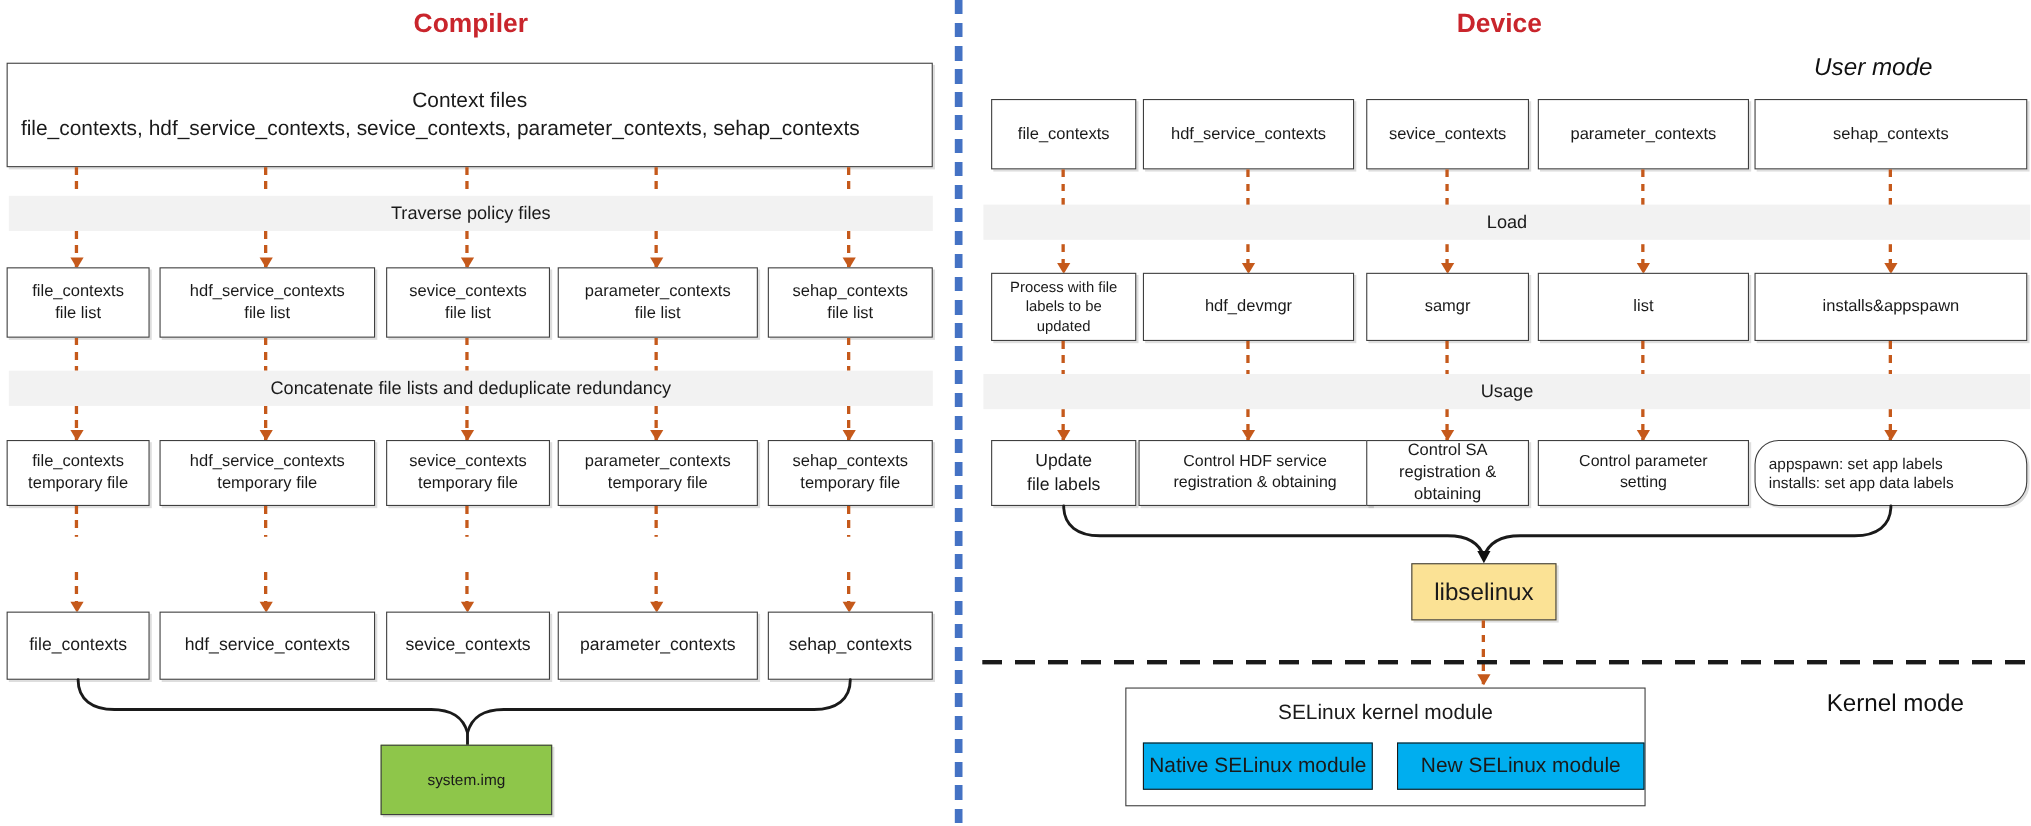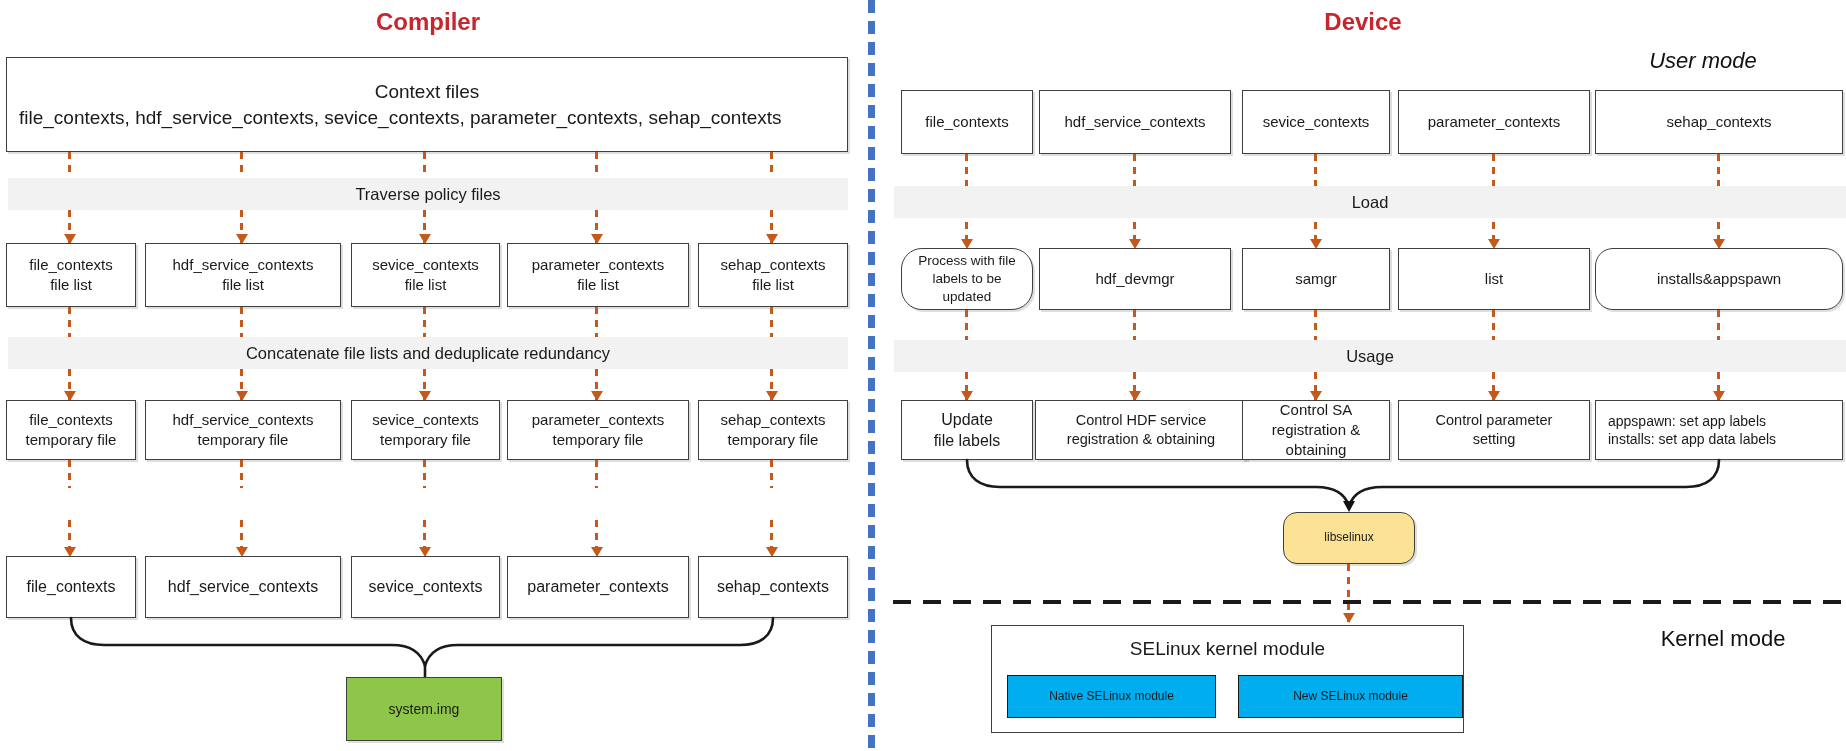--- a/index.html
+++ b/index.html
@@ -22,25 +22,25 @@
   .kline{position:absolute;left:893px;top:600px;width:953px;height:4px;
       background:repeating-linear-gradient(to right,#1a1a1a 0 18px,transparent 18px 30px);}
   .bhead{position:absolute;border:6px solid transparent;border-top:11px solid #111;border-bottom:0;}
   svg.brace{position:absolute;overflow:visible;}
   svg.brace path{fill:none;stroke:#1a1a1a;stroke-width:2.6;stroke-linecap:round;}
   .ctxbox{flex-direction:column;align-items:stretch;justify-content:center;
       font-size:19px;padding:4px 12px;white-space:normal;}
   .ctxbox .ct{text-align:center;}
   .ctxbox .cb{text-align:left;}
   .green{background:#8EC64A;font-size:14px;}
-  .yellow{background:#FBE295;font-size:12px;border-radius:14px;}
-  .bluebox{background:#00AEEF;border:1.4px solid #1a1a1a;box-shadow:none;font-size:12px;}
+  .yellow{background:#FBE295;font-size:22px;}
+  .bluebox{background:#00AEEF;border:1.4px solid #1a1a1a;box-shadow:none;font-size:19px;}
   .kmod{align-items:flex-start;box-shadow:none;}
   .kmod .kt{position:absolute;top:10px;left:0;width:100%;text-align:center;font-size:19px;}
-  .small{font-size:13.5px;border-radius:21px;}
+  .small{font-size:13.5px;}
   .mid{font-size:14.5px;}
   .leftal{justify-content:flex-start;text-align:left;padding-left:12px;font-size:14px;}
 </style>
 </head>
 <body>
 
 <div class="stage">
 
   <div class="divider"></div>
 
@@ -149,21 +149,21 @@
   <i class="vc a" style="left:1314px;top:222px;height:26px"></i>
   <i class="vc a" style="left:1492px;top:222px;height:26px"></i>
   <i class="vc a" style="left:1717px;top:222px;height:26px"></i>
 
   <div class="box small" style="left:901px;top:248px;width:132px;height:62px;">Process with file
 labels to be
 updated</div>
   <div class="box" style="left:1039px;top:248px;width:192px;height:62px;">hdf_devmgr</div>
   <div class="box" style="left:1242px;top:248px;width:148px;height:62px;">samgr</div>
   <div class="box" style="left:1398px;top:248px;width:192px;height:62px;">list</div>
-  <div class="box" style="left:1595px;top:248px;width:248px;height:62px;border-radius:18px;">installs&amp;appspawn</div>
+  <div class="box" style="left:1595px;top:248px;width:248px;height:62px;">installs&amp;appspawn</div>
 
   <i class="vc" style="left:965px;top:310px;height:30px"></i>
   <i class="vc" style="left:1133px;top:310px;height:30px"></i>
   <i class="vc" style="left:1314px;top:310px;height:30px"></i>
   <i class="vc" style="left:1492px;top:310px;height:30px"></i>
   <i class="vc" style="left:1717px;top:310px;height:30px"></i>
 
   <div class="bar" style="left:894px;top:340px;width:952px;height:32px;">Usage</div>
 
   <i class="vc a" style="left:965px;top:372px;height:28px"></i>
@@ -174,35 +174,35 @@
 
   <div class="box" style="left:901px;top:400px;width:132px;height:60px;font-size:16px;">Update
 file labels</div>
   <div class="box mid" style="left:1035px;top:400px;width:212px;height:60px;">Control HDF service
 registration &amp; obtaining</div>
   <div class="box mid" style="left:1242px;top:400px;width:148px;height:60px;font-size:15px;">Control SA
 registration &amp;
 obtaining</div>
   <div class="box mid" style="left:1398px;top:400px;width:192px;height:60px;">Control parameter
 setting</div>
-  <div class="box leftal" style="left:1595px;top:400px;width:248px;height:60px;">appspawn: set app labels
+  <div class="box leftal" style="left:1595px;top:400px;width:248px;height:60px;border-radius:22px;">appspawn: set app labels
 installs: set app data labels</div>
 
   <svg class="brace" style="left:940px;top:458px;" width="800" height="50" viewBox="0 0 800 50">
     <path d="M 27,2 C 27,20 40,29 60,29 H 376 C 395,29 405,36 409,48"></path>
     <path d="M 779,2 C 779,20 766,29 746,29 H 442 C 423,29 413,36 409,48"></path>
   </svg>
   <div class="bhead" style="left:1343px;top:501px;"></div>
 
   <div class="box yellow" style="left:1283px;top:512px;width:132px;height:52px;">libselinux</div>
 
   <i class="vc a" style="left:1347px;top:564px;height:58px"></i>
 
   <div class="kline"></div>
   <div class="modelabel" style="left:1633px;top:626px;width:180px;text-align:center;">Kernel mode</div>
 
-  <div class="box kmod" style="left:991px;top:625px;width:473px;height:108px;">
+  <div class="box kmod" style="left:1023px;top:625px;width:473px;height:108px;">
     <div class="kt">SELinux kernel module</div>
     <div class="box bluebox" style="left:15px;top:49px;width:209px;height:43px;">Native SELinux module</div>
     <div class="box bluebox" style="left:246px;top:49px;width:225px;height:43px;">New SELinux module</div>
   </div>
 
 </div>
 
 </body></html>

